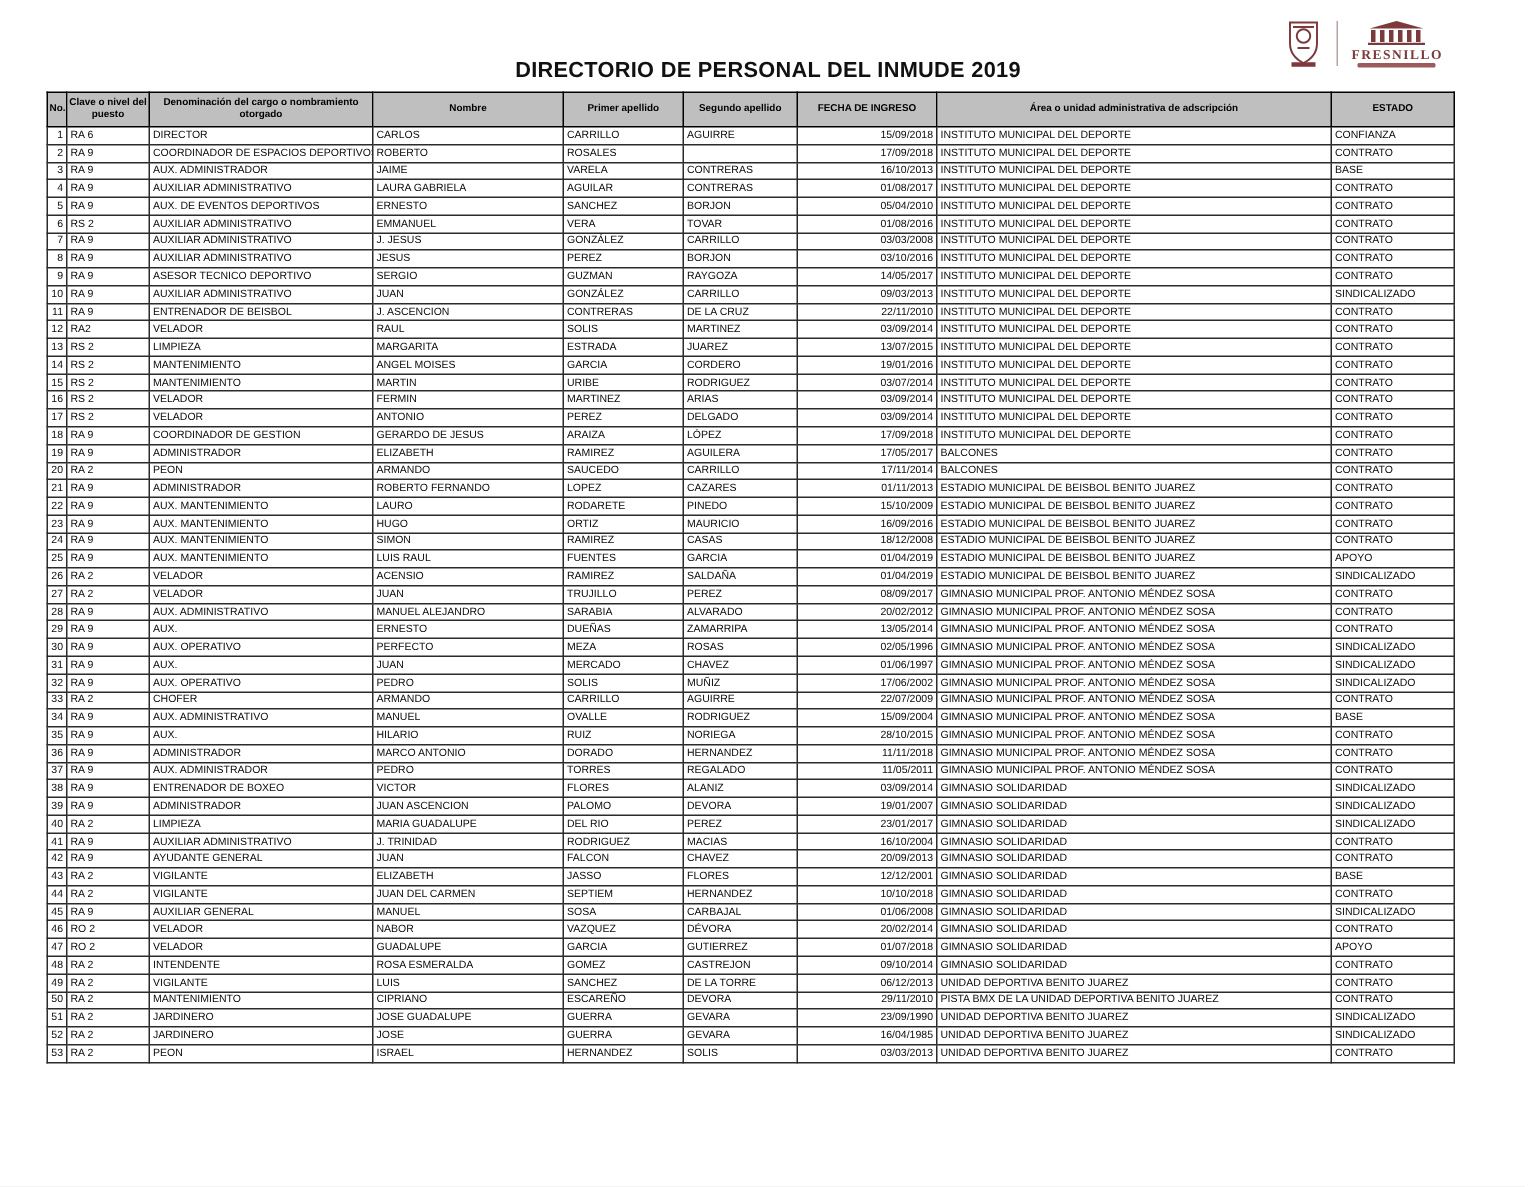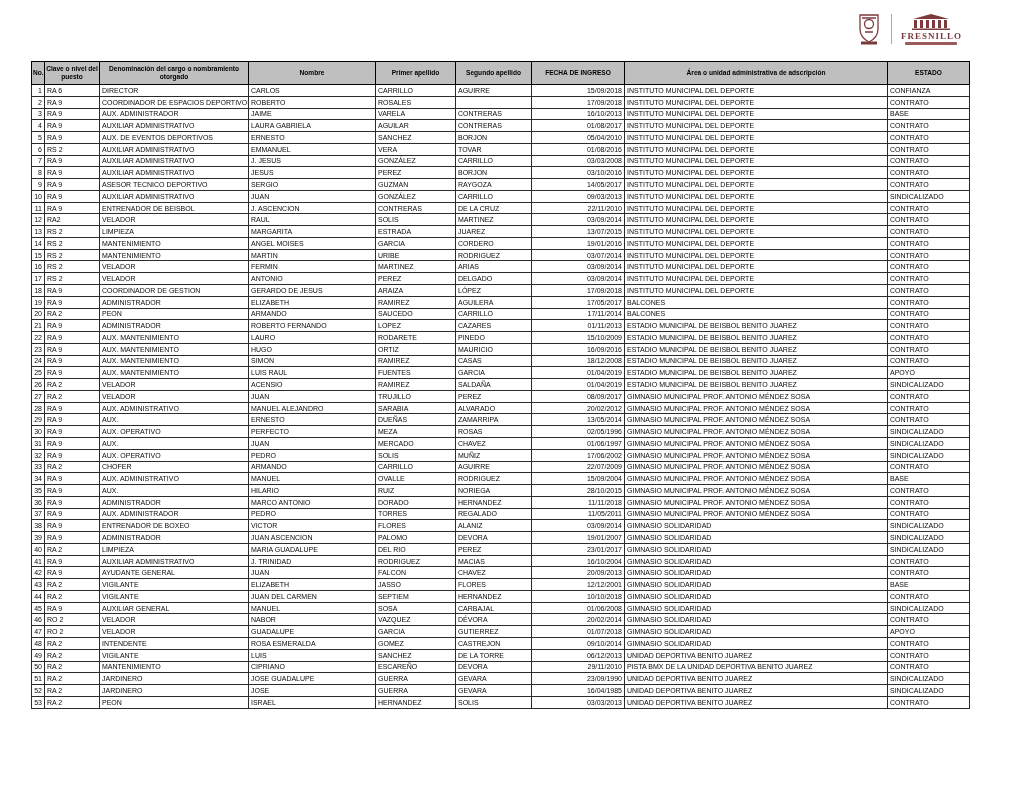--- a/index.html
+++ b/index.html
@@ -63,20 +63,21 @@
           <rect x="33" y="6" width="3" height="8"></rect>
           <rect x="39" y="6" width="3" height="8"></rect>
           <rect x="7" y="14.5" width="38" height="1.5"></rect>
         </g>
       </svg>
       <span class="brand-word">FRESNILLO</span>
       <span class="brand-sub"></span>
     </div>
   </div>
 
+  <div class="title">DIRECTORIO DE PERSONAL DEL INMUDE 2019</div>
 
   <table class="dir">
     <colgroup>
       <col style="width:13px">
         <col style="width:55px">
         <col style="width:149px">
       <col style="width:127px">
         <col style="width:80px">
         <col style="width:76px">
       <col style="width:93px">

